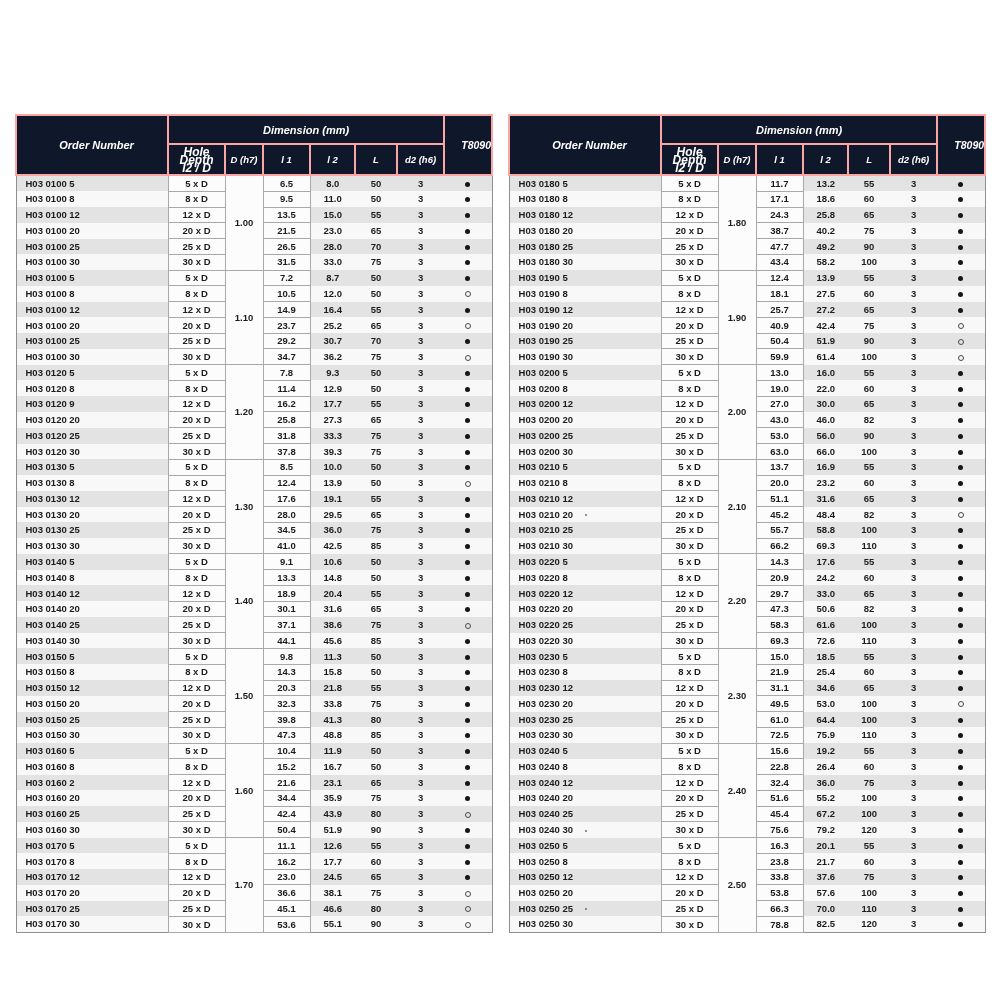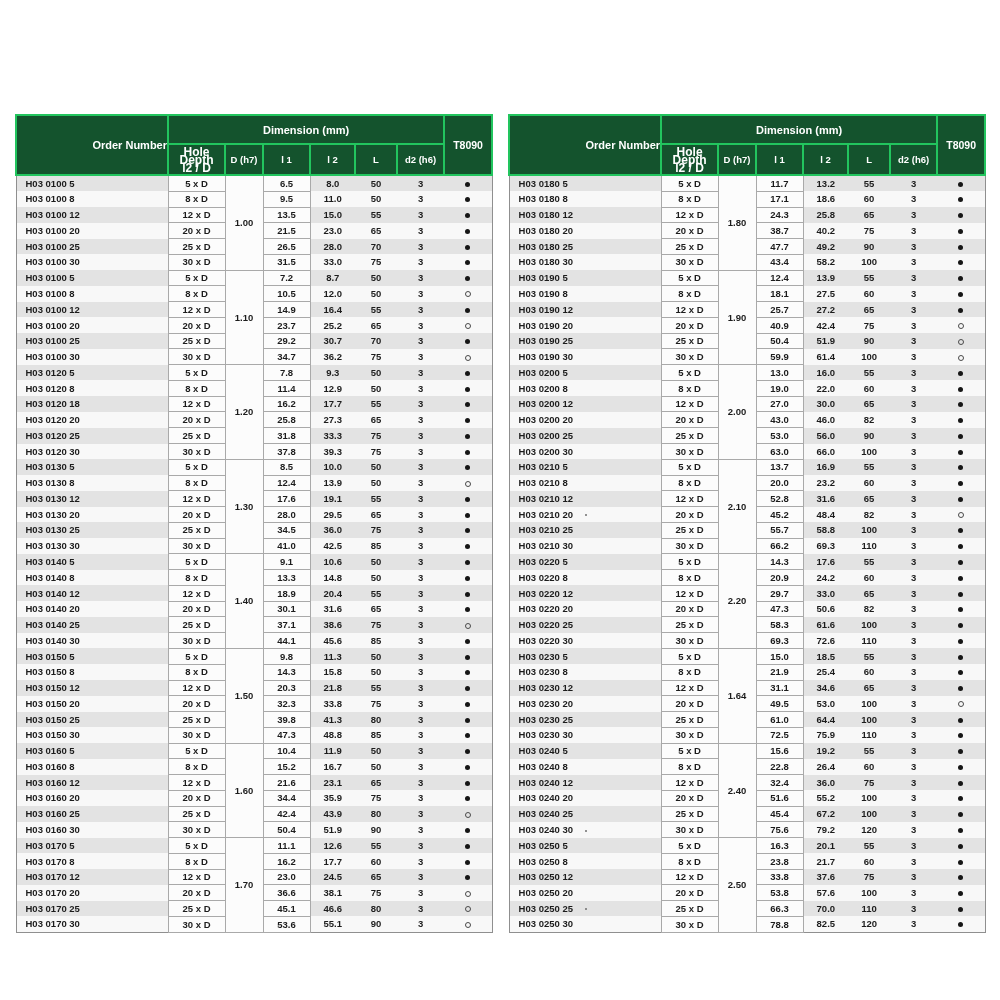--- a/index.html
+++ b/index.html
@@ -11,31 +11,32 @@
   .page { position: absolute; top: 114px; left: 15px; display: flex; gap: 15px; }
 
   table.catalog-table {
     border-collapse: collapse;
     table-layout: fixed;
     width: 476px;
     border: 1px solid #8f8f8f;
   }
   
   thead th {
-    background: #14532d;
+    background: #0f172a;
     color: #ffffff;
-    border: 2px solid #22c55e;
+    border: 2px solid #fca5a5;
     font-weight: bold;
     padding: 0;
     vertical-align: middle;
     text-align: center;
+    font-style: italic;
   }
-  th.h-order { text-align: right; padding-left: 9px; font-size: 11px; width: 152px; }
+  th.h-order { text-align: center; padding-left: 9px; font-size: 11px; width: 152px; }
   th.h-dim   { font-size: 11px; height: 27px; }
-  th.h-t8090 { font-size: 10.5px; }
+  th.h-t8090 { font-size: 10.5px; text-align: right; }
   th.h-sub   { font-size: 9.5px; height: 29px; }
   th.h-hole .ln { font-size: 12px; line-height: 8px; }
   
   tbody tr:nth-child(odd)  { background: #e3e3e3; }
   tbody tr:nth-child(even) { background: #f8f8f8; }
   tbody td {
     height: 14.78px;
     padding: 0;
     font-size: 9.5px;
     font-weight: bold;
@@ -224,21 +225,21 @@
         <tr>
           <td class="c-order">H03 0120 8</td>
           <td class="c-box">8 x D</td>
           <td class="c-box">11.4</td>
           <td class="c-num">12.9</td>
           <td class="c-num">50</td>
           <td class="c-num">3</td>
           <td class="c-dot"><span class="dot-filled"></span></td>
         </tr>
         <tr>
-          <td class="c-order">H03 0120 18</td>
+          <td class="c-order">H03 0120 9</td>
           <td class="c-box">12 x D</td>
           <td class="c-box">16.2</td>
           <td class="c-num">17.7</td>
           <td class="c-num">55</td>
           <td class="c-num">3</td>
           <td class="c-dot"><span class="dot-filled"></span></td>
         </tr>
         <tr>
           <td class="c-order">H03 0120 20</td>
           <td class="c-box">20 x D</td>
@@ -444,21 +445,21 @@
         <tr>
           <td class="c-order">H03 0160 8</td>
           <td class="c-box">8 x D</td>
           <td class="c-box">15.2</td>
           <td class="c-num">16.7</td>
           <td class="c-num">50</td>
           <td class="c-num">3</td>
           <td class="c-dot"><span class="dot-filled"></span></td>
         </tr>
         <tr>
-          <td class="c-order">H03 0160 12</td>
+          <td class="c-order">H03 0160 2</td>
           <td class="c-box">12 x D</td>
           <td class="c-box">21.6</td>
           <td class="c-num">23.1</td>
           <td class="c-num">65</td>
           <td class="c-num">3</td>
           <td class="c-dot"><span class="dot-filled"></span></td>
         </tr>
         <tr>
           <td class="c-order">H03 0160 20</td>
           <td class="c-box">20 x D</td>
@@ -754,21 +755,21 @@
           <td class="c-box">8 x D</td>
           <td class="c-box">20.0</td>
           <td class="c-num">23.2</td>
           <td class="c-num">60</td>
           <td class="c-num">3</td>
           <td class="c-dot"><span class="dot-filled"></span></td>
         </tr>
         <tr>
           <td class="c-order">H03 0210 12</td>
           <td class="c-box">12 x D</td>
-          <td class="c-box">52.8</td>
+          <td class="c-box">51.1</td>
           <td class="c-num">31.6</td>
           <td class="c-num">65</td>
           <td class="c-num">3</td>
           <td class="c-dot"><span class="dot-filled"></span></td>
         </tr>
         <tr>
           <td class="c-order">H03 0210 20<span class="marker-dot"></span></td>
           <td class="c-box">20 x D</td>
           <td class="c-box">45.2</td>
           <td class="c-num">48.4</td>
@@ -845,21 +846,21 @@
           <td class="c-box">30 x D</td>
           <td class="c-box">69.3</td>
           <td class="c-num">72.6</td>
           <td class="c-num">110</td>
           <td class="c-num">3</td>
           <td class="c-dot"><span class="dot-filled"></span></td>
         </tr>
         <tr>
           <td class="c-order">H03 0230 5</td>
           <td class="c-box">5 x D</td>
-          <td class="c-box" rowspan="6">1.64</td>
+          <td class="c-box" rowspan="6">2.30</td>
           <td class="c-box">15.0</td>
           <td class="c-num">18.5</td>
           <td class="c-num">55</td>
           <td class="c-num">3</td>
           <td class="c-dot"><span class="dot-filled"></span></td>
         </tr>
         <tr>
           <td class="c-order">H03 0230 8</td>
           <td class="c-box">8 x D</td>
           <td class="c-box">21.9</td>

